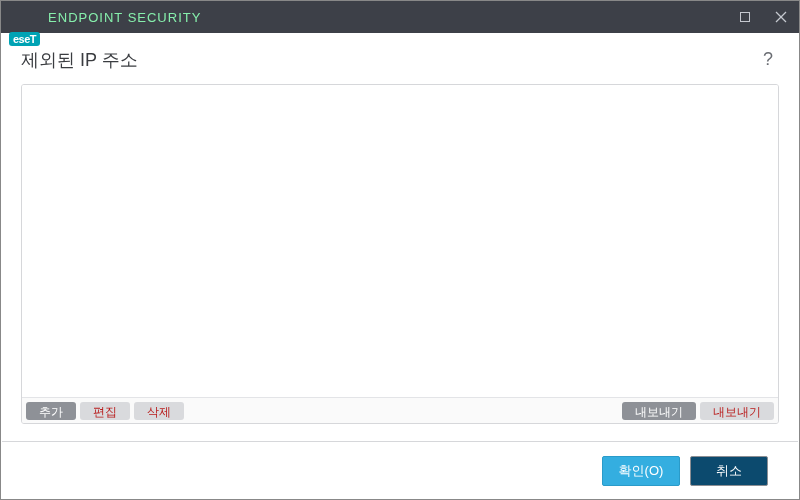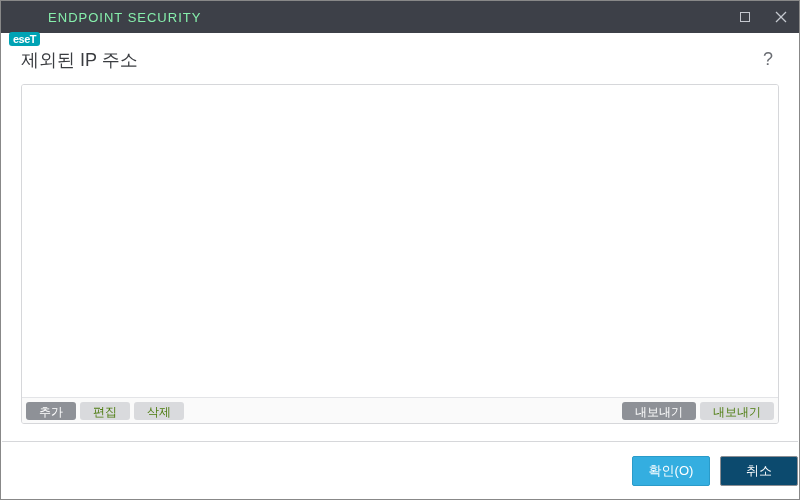--- a/index.html
+++ b/index.html
@@ -107,33 +107,33 @@
       cursor: pointer;
       line-height: 18px;
       height: 18px;
       color: #ffffff;
     }
     .tb-btn.enabled {
       background: #8e9197;
     }
     .tb-btn.disabled {
       background: #d9dadd;
-      color: #4d7c0f;
+      color: #b91c1c;
       cursor: default;
     }
     .tb-spacer {
       flex: 1;
     }
     .footer {
       height: 58px;
       border-top: 1px solid #d6d7da;
       display: flex;
       align-items: center;
       justify-content: flex-end;
-      padding: 0 0;
+      padding: 0 30px;
       gap: 10px;
       background: #ffffff;
     }
     .footer-wrap {
       position: absolute;
       bottom: 0;
       left: 1px;
       right: 1px;
     }
     .dlg-btn {

